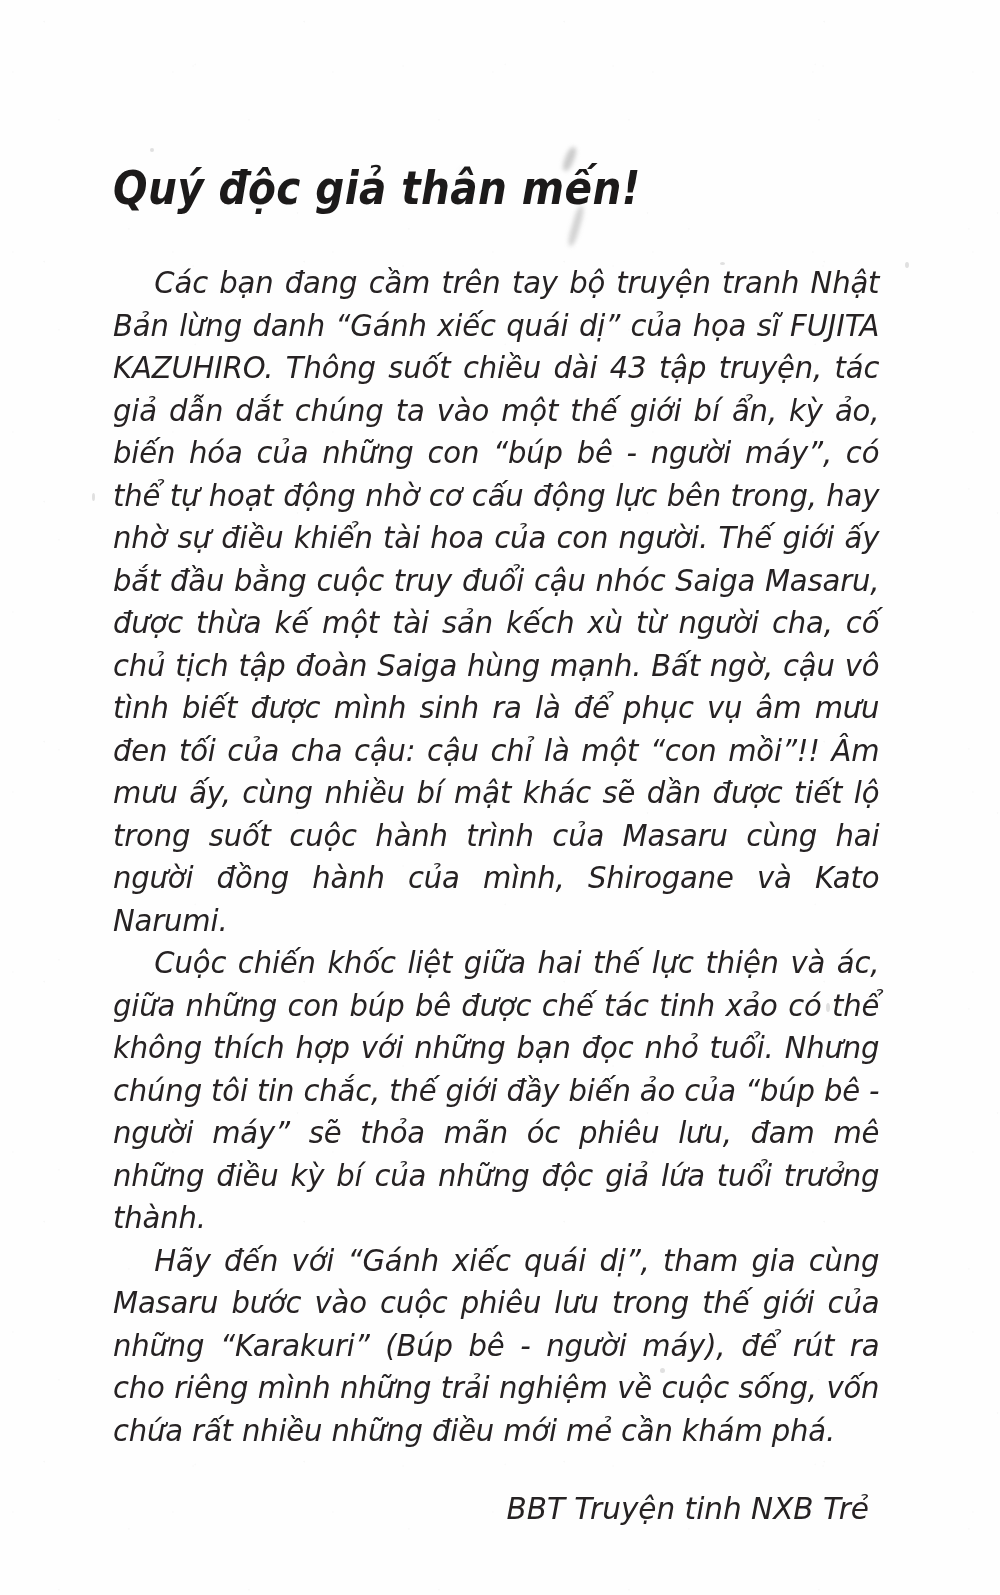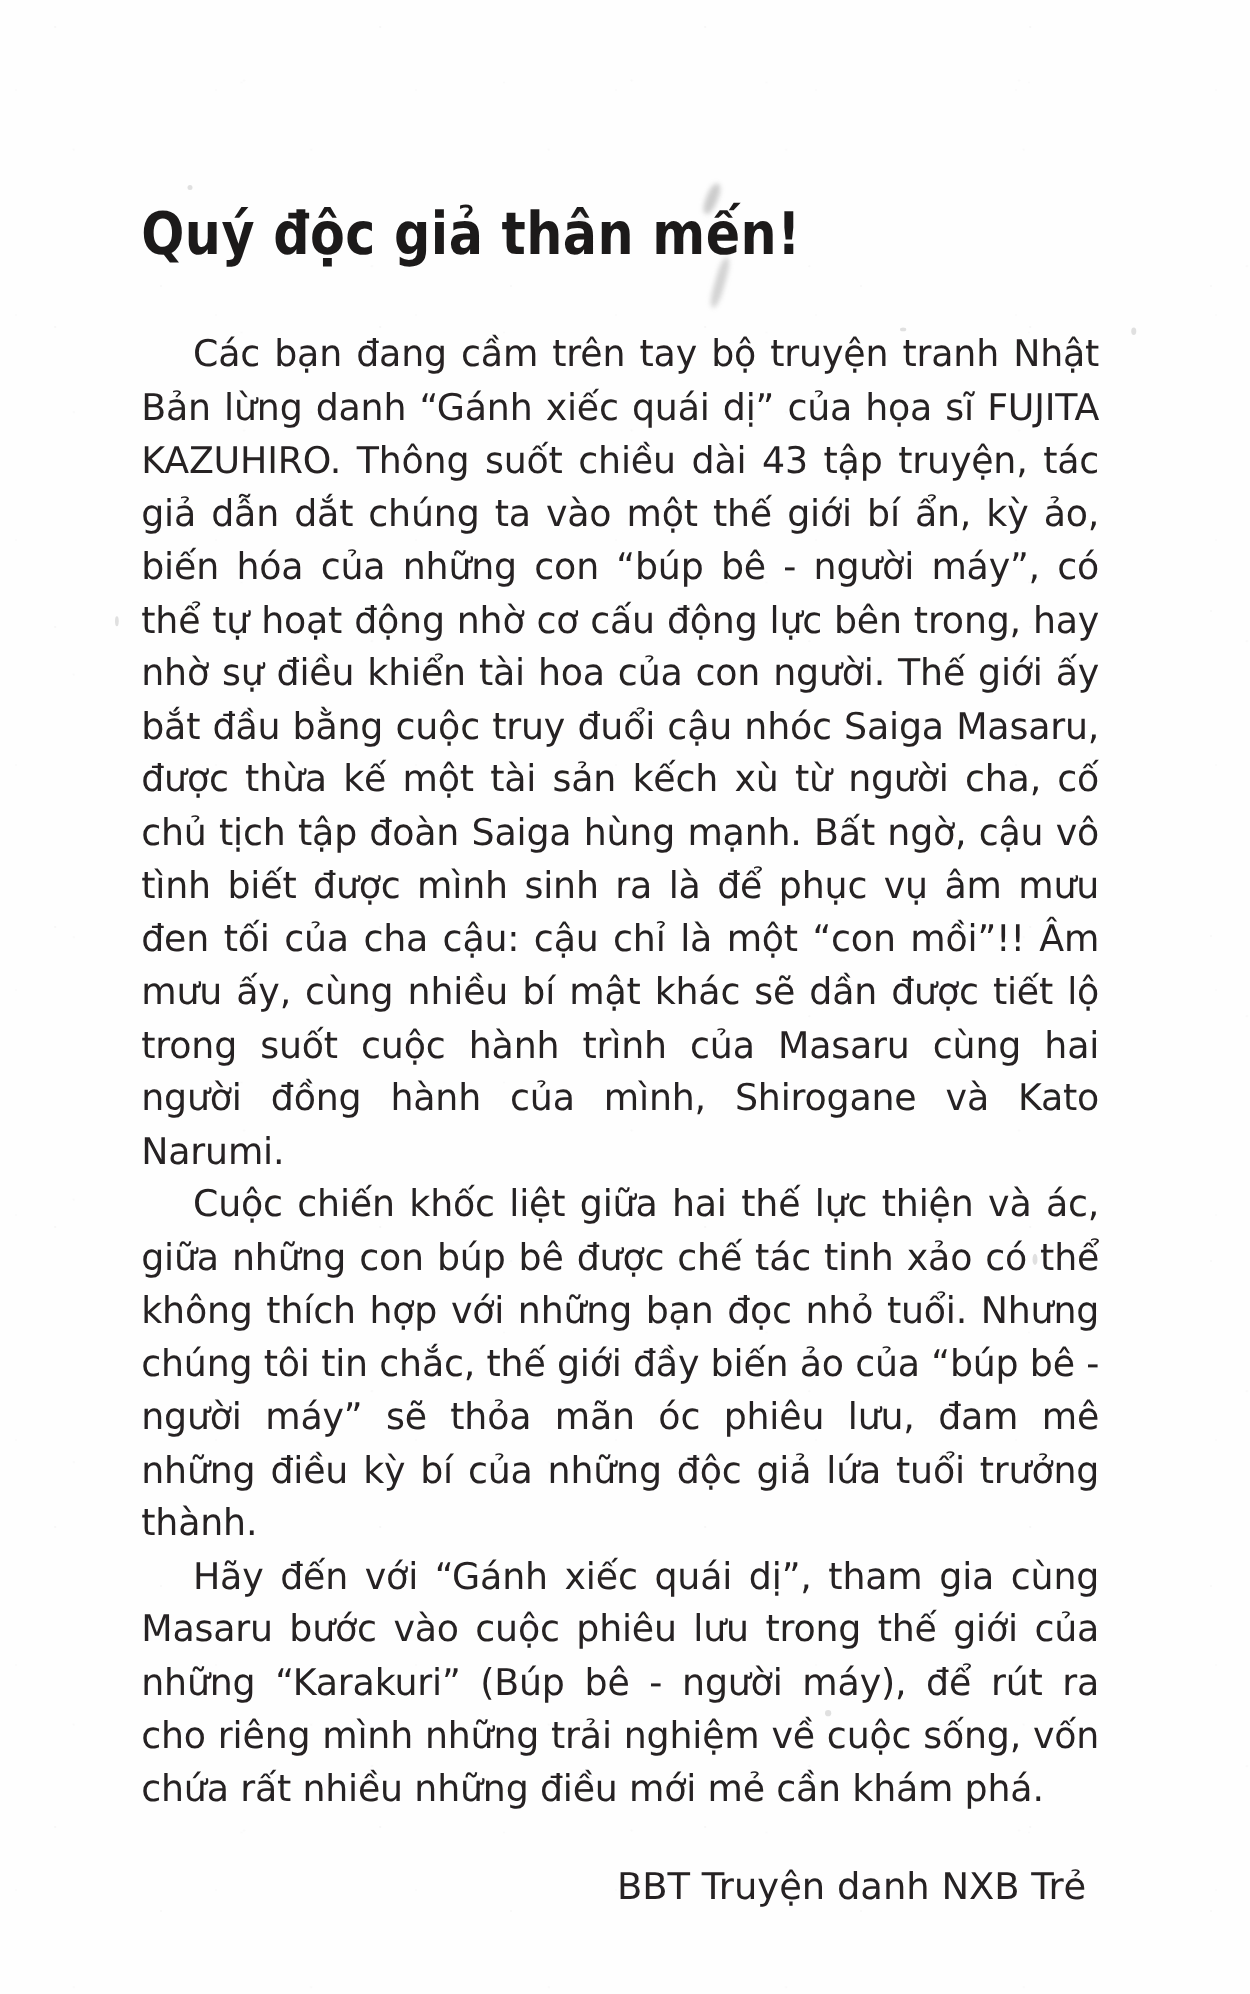--- a/index.html
+++ b/index.html
@@ -34,20 +34,21 @@
       radial-gradient(circle at 8% 40%, rgba(120,120,120,0.06) 0.5px, transparent 1.1px),
       radial-gradient(circle at 92% 33%, rgba(120,120,120,0.06) 0.5px, transparent 1.1px);
     background-size: 260px 240px, 310px 280px, 190px 210px, 350px 300px, 280px 260px, 160px 180px, 210px 200px;
   }
 
   .content {
     position: absolute;
     left: 113px;
     top: 0;
     width: 778px;
+    font-style: italic;
   }
 
   .letter-title {
     font-size: 47px;
     line-height: 1.05;
     font-weight: 700;
     letter-spacing: 0.4px;
     color: #1c1a1a;
     margin: 0;
     padding-top: 163px;
@@ -149,16 +150,16 @@
   <div class="content">
 
     <h1 class="letter-title">Quý độc giả thân mến!</h1>
 
     <div class="body-block">
       <p class="para">Các bạn đang cầm trên tay bộ truyện tranh Nhật Bản lừng danh “Gánh xiếc quái dị” của họa sĩ FUJITA KAZUHIRO. Thông suốt chiều dài 43 tập truyện, tác giả dẫn dắt chúng ta vào một thế giới bí ẩn, kỳ ảo, biến hóa của những con “búp bê - người máy”, có thể tự hoạt động nhờ cơ cấu động lực bên trong, hay nhờ sự điều khiển tài hoa của con người. Thế giới ấy bắt đầu bằng cuộc truy đuổi cậu nhóc Saiga Masaru, được thừa kế một tài sản kếch xù từ người cha, cố chủ tịch tập đoàn Saiga hùng mạnh. Bất ngờ, cậu vô tình biết được mình sinh ra là để phục vụ âm mưu đen tối của cha cậu: cậu chỉ là một “con mồi”!! Âm mưu ấy, cùng nhiều bí mật khác sẽ dần được tiết lộ trong suốt cuộc hành trình của Masaru cùng hai người đồng hành của mình, Shirogane và Kato Narumi.</p>
       <p class="para">Cuộc chiến khốc liệt giữa hai thế lực thiện và ác, giữa những con búp bê được chế tác tinh xảo có thể không thích hợp với những bạn đọc nhỏ tuổi. Nhưng chúng tôi tin chắc, thế giới đầy biến ảo của “búp bê - người máy” sẽ thỏa mãn óc phiêu lưu, đam mê những điều kỳ bí của những độc giả lứa tuổi trưởng thành.</p>
       <p class="para">Hãy đến với “Gánh xiếc quái dị”, tham gia cùng Masaru bước vào cuộc phiêu lưu trong thế giới của những “Karakuri” (Búp bê - người máy), để rút ra cho riêng mình những  trải nghiệm về cuộc sống, vốn chứa rất nhiều những điều mới mẻ cần khám phá.</p>
     </div>
 
-    <div class="signature">BBT Truyện danh NXB Trẻ</div>
+    <div class="signature">BBT Truyện tinh NXB Trẻ</div>
 
   </div>
 </div>
 
 </body></html>

